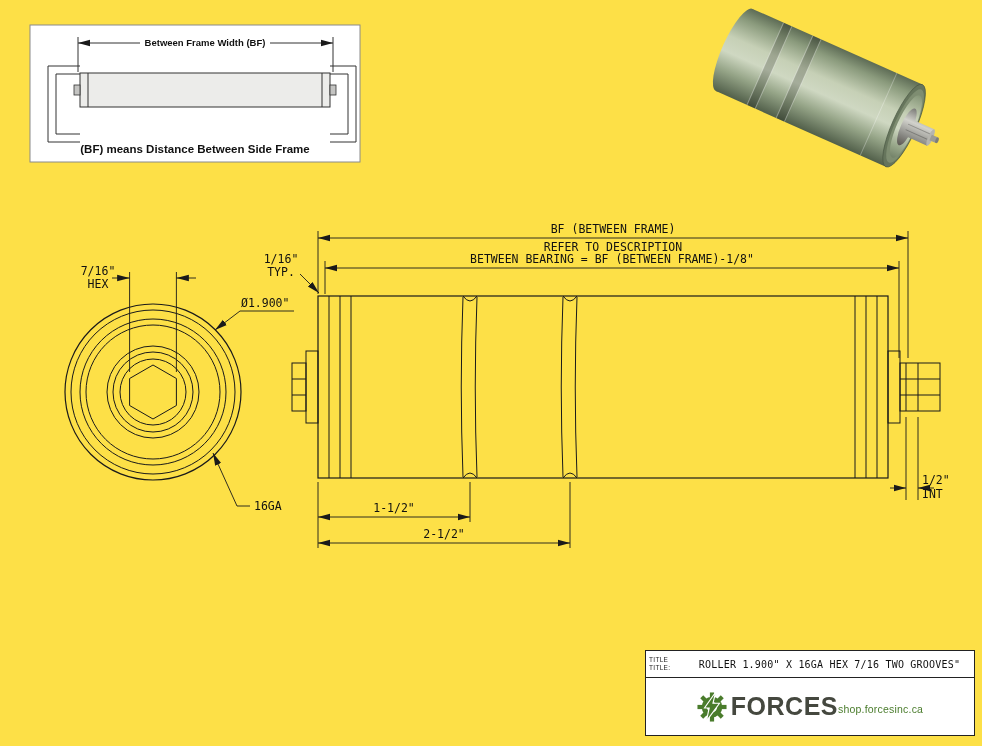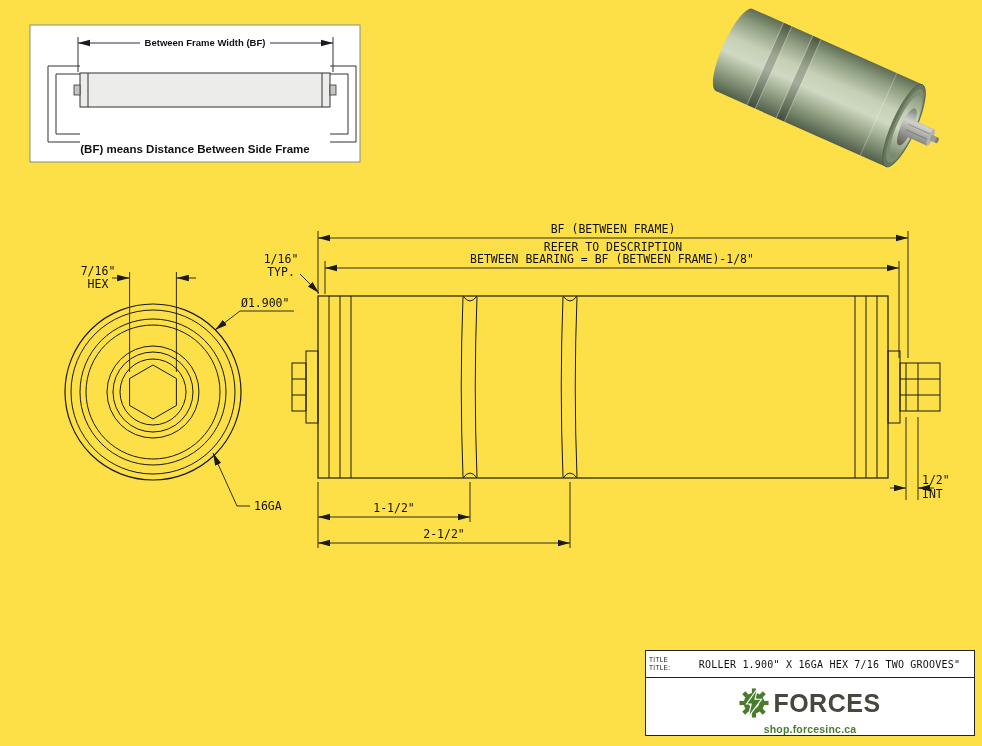--- a/index.html
+++ b/index.html
@@ -22,24 +22,24 @@
 
   
   .title-block { position:absolute; left:645px; top:650px; width:330px; height:86px;
                  border:1.5px solid #222; background:#fff; box-sizing:border-box;
                  display:flex; flex-direction:column; }
   .tb-row1 { height:26px; border-bottom:1.5px solid #222; display:flex; align-items:center; }
   .tb-label { width:36px; padding-left:3px; display:flex; flex-direction:column;
               font-size:6.5px; line-height:1.25; color:#222; letter-spacing:0.3px; }
   .tb-title { flex:1; text-align:center; font-family:"DejaVu Sans Mono", monospace;
               font-size:10px; color:#111; white-space:nowrap; letter-spacing:0.2px; }
-  .tb-row2 { flex:1; display:flex; flex-direction:column; align-items:center; justify-content:flex-end; }
+  .tb-row2 { flex:1; display:flex; align-items:center; justify-content:center; }
   .logo-row { display:flex; align-items:center; gap:4px; }
   .brand { font-size:25px; font-weight:800; color:#45483f; letter-spacing:0.5px; line-height:1; }
-  .website { font-size:10.5px; font-weight:700; color:#4a7c2c; margin-top:4px; letter-spacing:0.2px; }
+  .website { font-size:10.5px; font-weight:400; color:#4a7c2c; margin-top:4px; letter-spacing:0.2px; }
 </style>
 </head>
 <body>
 
 <div class="sheet">
 
 <svg class="drawing" width="982" height="746" viewBox="0 0 982 746">
   <defs>
     <marker id="arr" viewBox="0 0 12 8" markerWidth="13" markerHeight="9" refX="11.5" refY="4" orient="auto" markerUnits="userSpaceOnUse">
       <path d="M0,1 L11.5,4 L0,7 Z" fill="#1a1a1a"></path>

